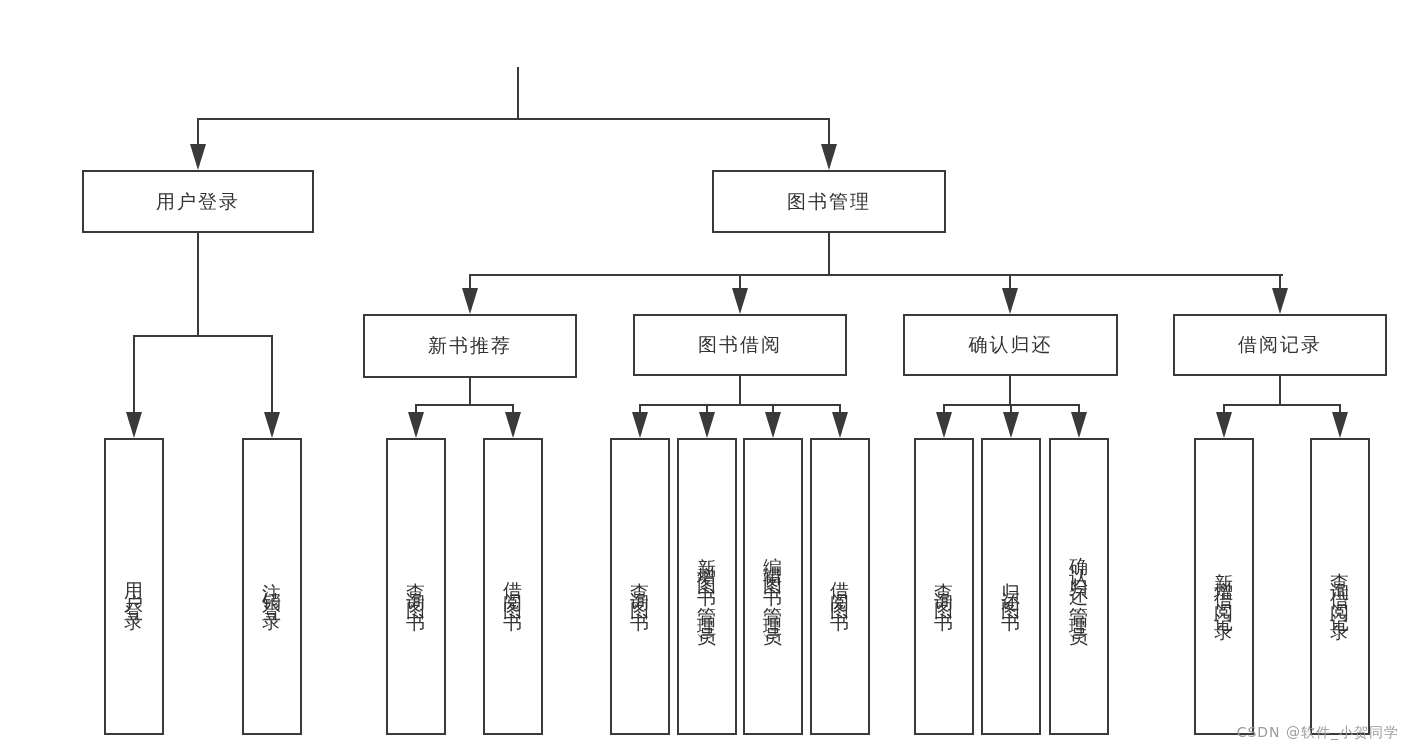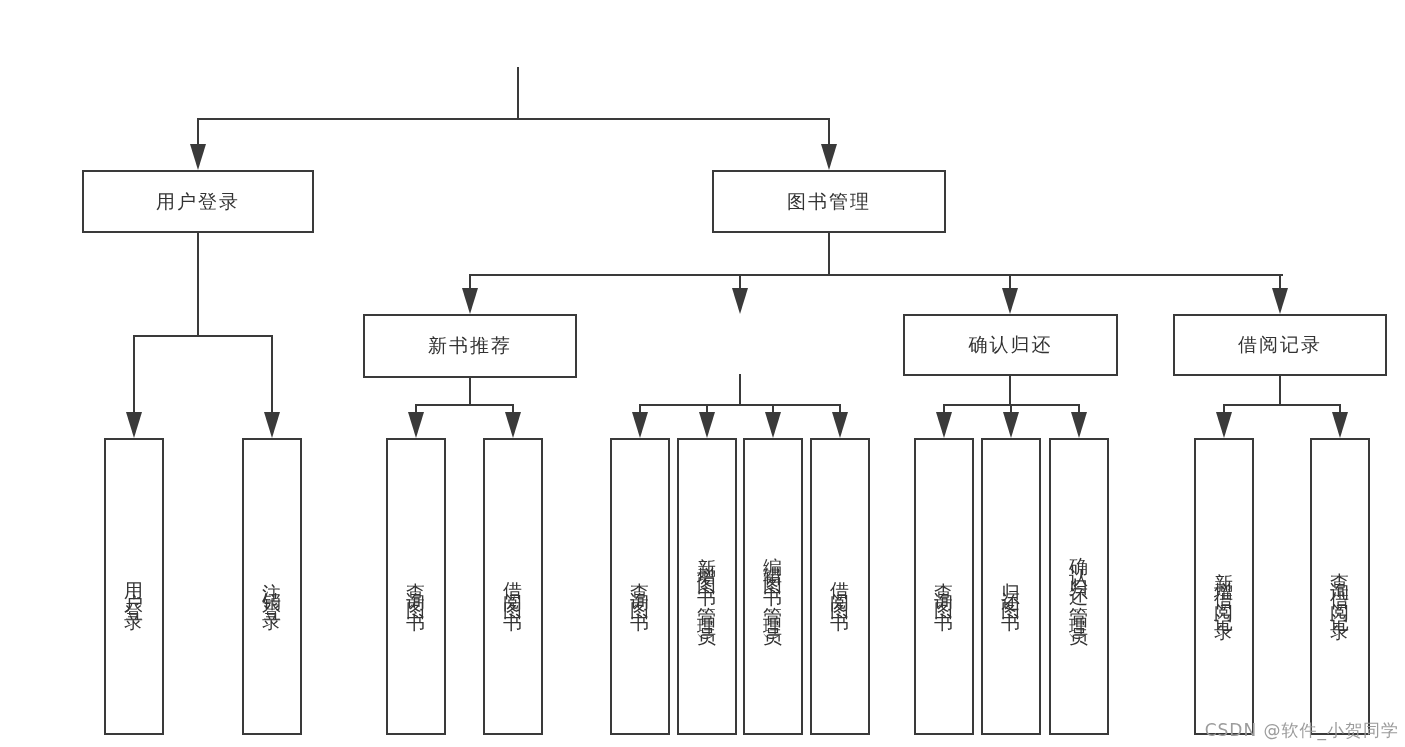--- a/index.html
+++ b/index.html
@@ -23,21 +23,21 @@
         display:flex;align-items:center;justify-content:center;
         font-size:19px;letter-spacing:2px;color:var(--text);}
   .hbox.root{border-width:3px;}
   .vbox{position:absolute;box-sizing:border-box;background:#fff;
         border:2px solid var(--line);
         width:60px;top:438px;height:297px;
         display:flex;align-items:center;justify-content:center;}
   .vbox span{writing-mode:vertical-rl;text-orientation:mixed;
         font-size:19px;letter-spacing:10px;line-height:1.1;color:var(--text);}
   #watermark{position:absolute;right:6px;bottom:5px;
-        font-size:17px;letter-spacing:1px;color:var(--wm);}
+        font-size:14px;letter-spacing:1px;color:var(--wm);}
 </style>
 </head>
 <body>
 
 <div id="canvas">
 
   <div class="vline" style="left:517px;top:67px;height:53px"></div>
   <div class="hline" style="left:197px;top:118px;width:633px"></div>
   <div class="vline" style="left:197px;top:118px;height:28px"></div>
   <div class="vline" style="left:828px;top:118px;height:28px"></div>
@@ -100,20 +100,23 @@
   <div class="hbox" style="left:82px;top:170px;width:232px;height:63px">
     <span>用户登录</span>
   </div>
   <div class="hbox" style="left:712px;top:170px;width:234px;height:63px">
     <span>图书管理</span>
   </div>
 
   <div class="hbox" style="left:363px;top:314px;width:214px;height:64px">
     <span>新书推荐</span>
   </div>
+  <div class="hbox" style="left:633px;top:314px;width:214px;height:62px">
+    <span>图书借阅</span>
+  </div>
   <div class="hbox" style="left:903px;top:314px;width:215px;height:62px">
     <span>确认归还</span>
   </div>
   <div class="hbox" style="left:1173px;top:314px;width:214px;height:62px">
     <span>借阅记录</span>
   </div>
 
   <div class="vbox" style="left:104px">
     <span>用户登录</span>
   </div>

